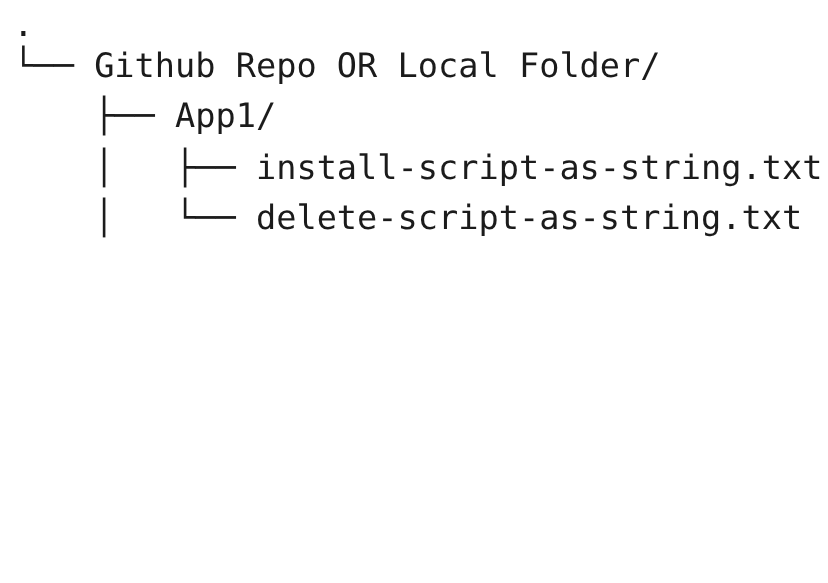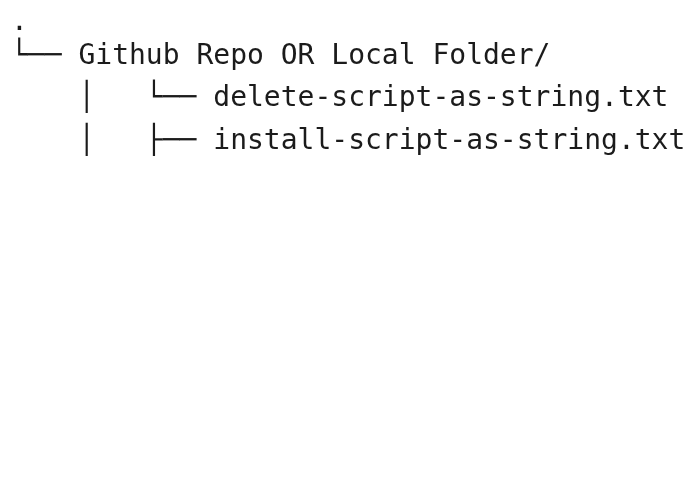--- a/index.html
+++ b/index.html
@@ -42,15 +42,16 @@
   .tree-label {
     color: #1b1b1b;
   }
 </style>
 </head>
 <body>
 
 <div id="tree-root">
     <div class="tree-line root-dot"><span class="tree-prefix"></span><span class="tree-label">.</span></div>
     <div class="tree-line"><span class="tree-prefix">└── </span><span class="tree-label">Github Repo OR Local Folder/</span></div>
+    <div class="tree-line"><span class="tree-prefix">    ├── </span><span class="tree-label">App1/</span></div>
+    <div class="tree-line"><span class="tree-prefix">    │   ├── </span><span class="tree-label">install-script-as-string.txt</span></div>
     <div class="tree-line"><span class="tree-prefix">    │   └── </span><span class="tree-label">delete-script-as-string.txt</span></div>
-    <div class="tree-line"><span class="tree-prefix">    │   ├── </span><span class="tree-label">install-script-as-string.txt</span></div>
   </div>
 
 </body></html>

